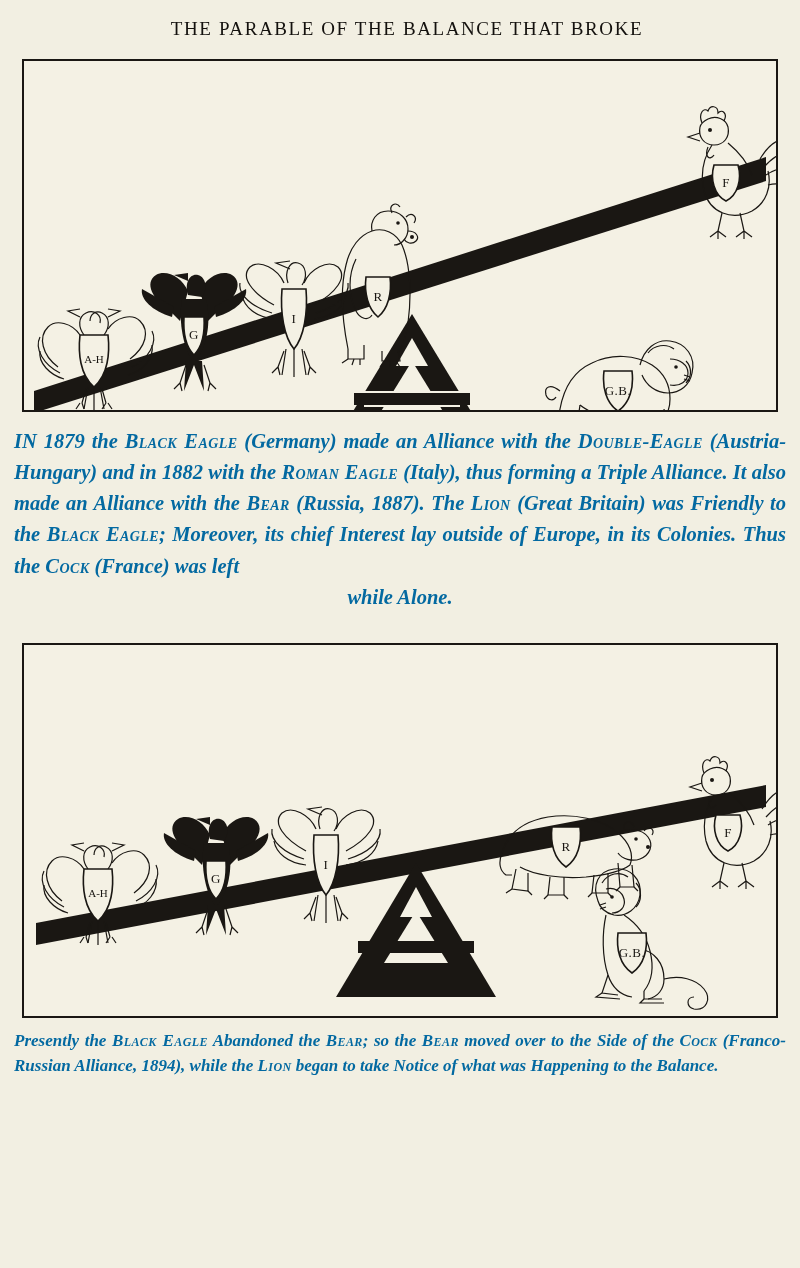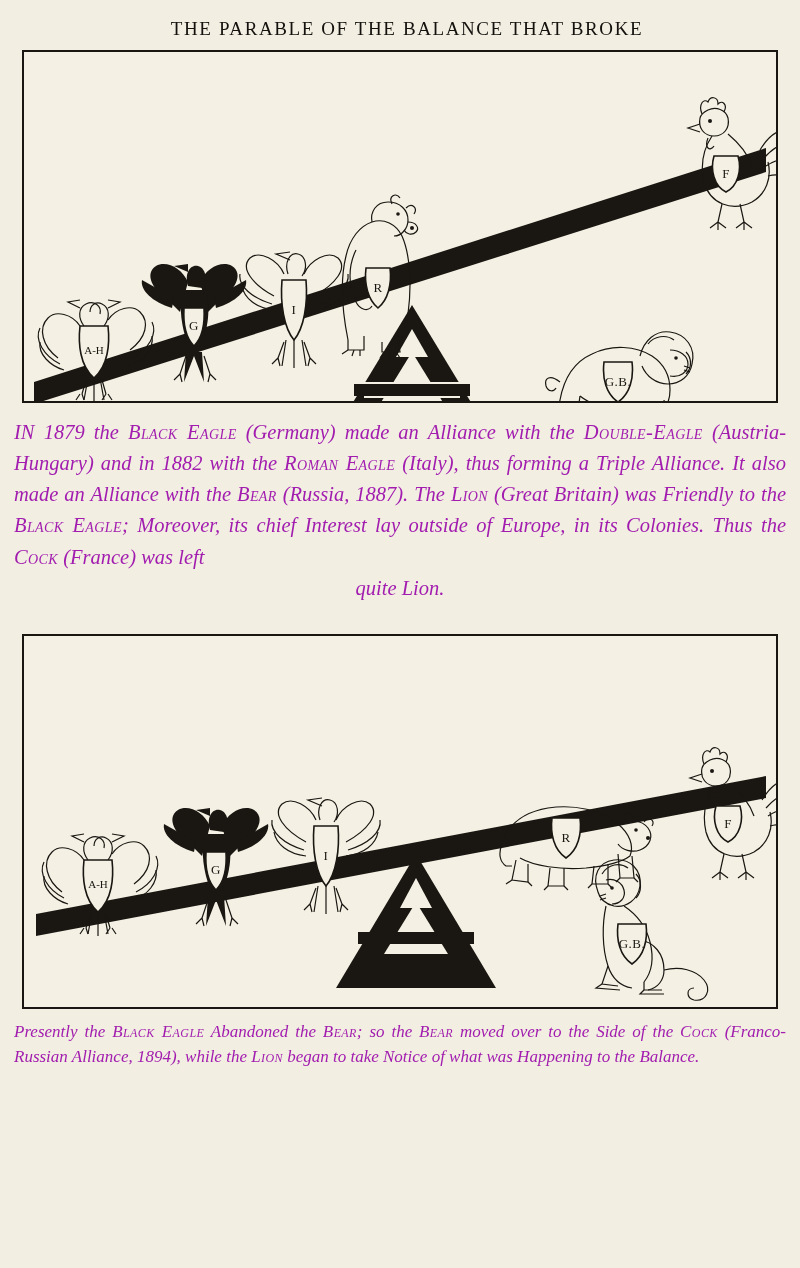--- a/index.html
+++ b/index.html
@@ -21,21 +21,21 @@
     position: relative;
     box-sizing: border-box;
     padding: 0;
   }
   .page-title {
     text-align: center;
     font-family: "Liberation Serif", serif;
     font-size: 19px;
     letter-spacing: 1.6px;
     margin-top: 18px;
-    margin-bottom: 10px;
+    margin-bottom: 19px;
     color: #14110e;
     font-variant: small-caps;
     text-transform: uppercase;
     padding-left: 14px;
   }
   .plate {
     position: relative;
     margin: 0 22px;
     border: 2px solid #1a1713;
     background: #f4f1e4;
@@ -45,21 +45,22 @@
   .plate-1 { height: 353px; }
   .plate-2 { height: 375px; margin-top: 0; }
 
   .caption {
     margin: 8px 14px 0 14px;
     font-family: "Liberation Serif", serif;
     font-size: 20.5px;
     line-height: 1.52;
     font-style: italic;
     text-align: justify;
-    color: #a21caf;
+    color: #0369a1;
+    font-weight: bold;
   }
   .caption .sc {
     font-style: italic;
     font-variant: small-caps;
     letter-spacing: 0.4px;
   }
   .caption-1 { margin-top: 14px; }
   .caption-1 .lastline {
     display: block;
     text-align: center;
@@ -238,21 +239,21 @@
         <path class="white" d="M60,40 C58,56 62,72 74,80 C86,72 90,56 88,40 Z"></path>
         <text class="label-letter" x="74" y="64" text-anchor="middle">G.B.</text>
 
         <path class="ink-thin" d="M14,88 L8,92 L36,92 M104,90 L100,94 L124,94"></path>
       </g>
     </svg>
   </div>
 
   <p class="caption caption-1">
     <span>IN 1879 the </span><span class="sc">Black Eagle</span><span> (Germany) made an Alliance with the </span><span class="sc">Double-Eagle</span><span> (Austria-Hungary) and in 1882 with the </span><span class="sc">Roman Eagle</span><span> (Italy), thus forming a Triple Alliance.  It also made an Alliance with the </span><span class="sc">Bear</span><span> (Russia, 1887).  The </span><span class="sc">Lion</span><span> (Great Britain) was Friendly to the </span><span class="sc">Black Eagle</span><span>; Moreover, its chief Interest lay outside of Europe, in its Colonies.  Thus the </span><span class="sc">Cock</span><span> (France) was left</span>
-    <span class="lastline">quite Lion.</span>
+    <span class="lastline">while Alone.</span>
   </p>
 
   <div class="gap"></div>
 
   <div class="plate plate-2">
     <svg width="752" height="371" viewBox="0 0 752 371">
 
       <g>
         <polygon class="solid" points="12,300 12,278 742,140 742,162"></polygon>
       </g>

